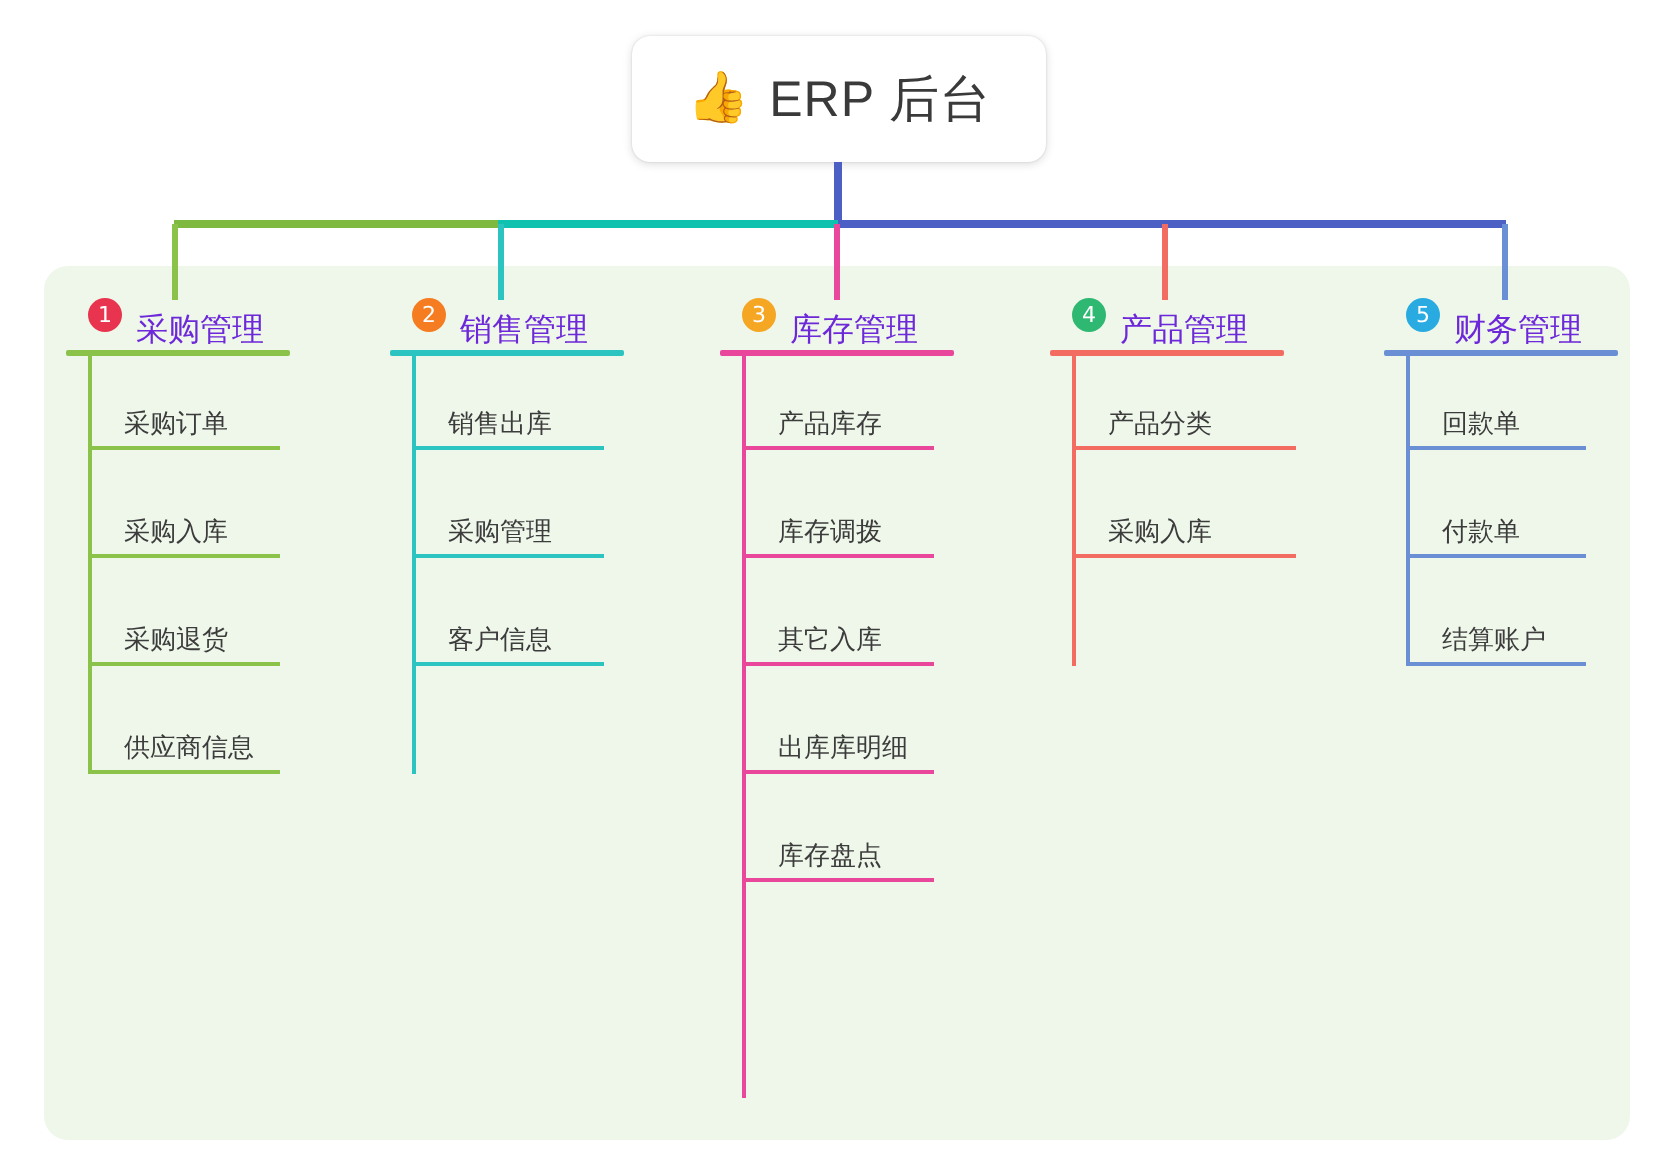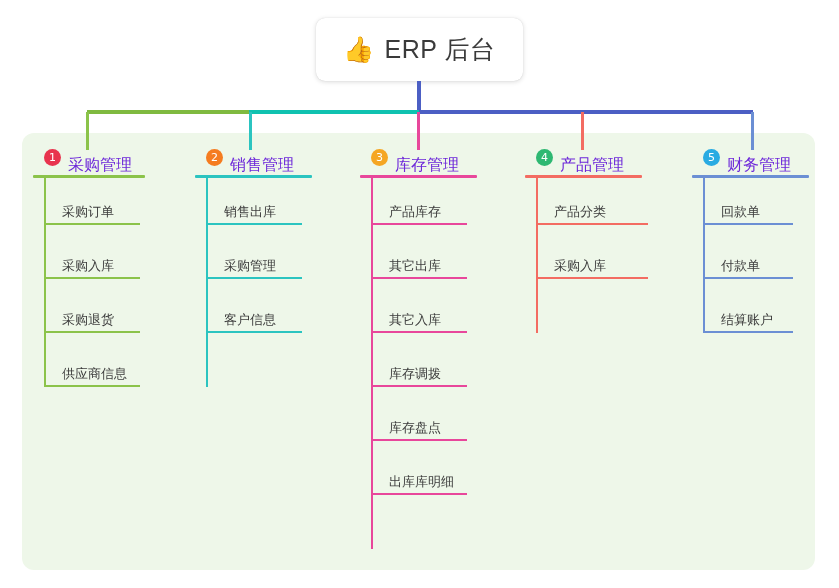--- a/index.html
+++ b/index.html
@@ -136,37 +136,33 @@
           <span class="col-title">库存管理</span>
         </div>
         <div class="head-rule" style="width: 117px; background: rgb(232, 71, 155);"></div>
         <div class="items">
           <div class="spine" style="background: rgb(232, 71, 155); height: 371px;"></div>
           <div class="item">
             <span class="item-label">产品库存</span>
             <div class="item-rule" style="width: 96px; background: rgb(232, 71, 155);"></div>
           </div>
           <div class="item">
-            <span class="item-label">其它出库</span>
+            <span class="item-label">库存调拨</span>
             <div class="item-rule" style="width: 96px; background: rgb(232, 71, 155);"></div>
           </div>
           <div class="item">
             <span class="item-label">其它入库</span>
             <div class="item-rule" style="width: 96px; background: rgb(232, 71, 155);"></div>
           </div>
           <div class="item">
-            <span class="item-label">库存调拨</span>
+            <span class="item-label">出库库明细</span>
             <div class="item-rule" style="width: 96px; background: rgb(232, 71, 155);"></div>
           </div>
           <div class="item">
             <span class="item-label">库存盘点</span>
-            <div class="item-rule" style="width: 96px; background: rgb(232, 71, 155);"></div>
-          </div>
-          <div class="item">
-            <span class="item-label">出库库明细</span>
             <div class="item-rule" style="width: 96px; background: rgb(232, 71, 155);"></div>
           </div>
         </div>
       </div>
       <div class="col" style="left: 525px;">
         <div class="col-head">
           <span class="badge" style="background: rgb(46, 184, 114);">4</span>
           <span class="col-title">产品管理</span>
         </div>
         <div class="head-rule" style="width: 117px; background: rgb(243, 108, 98);"></div>

